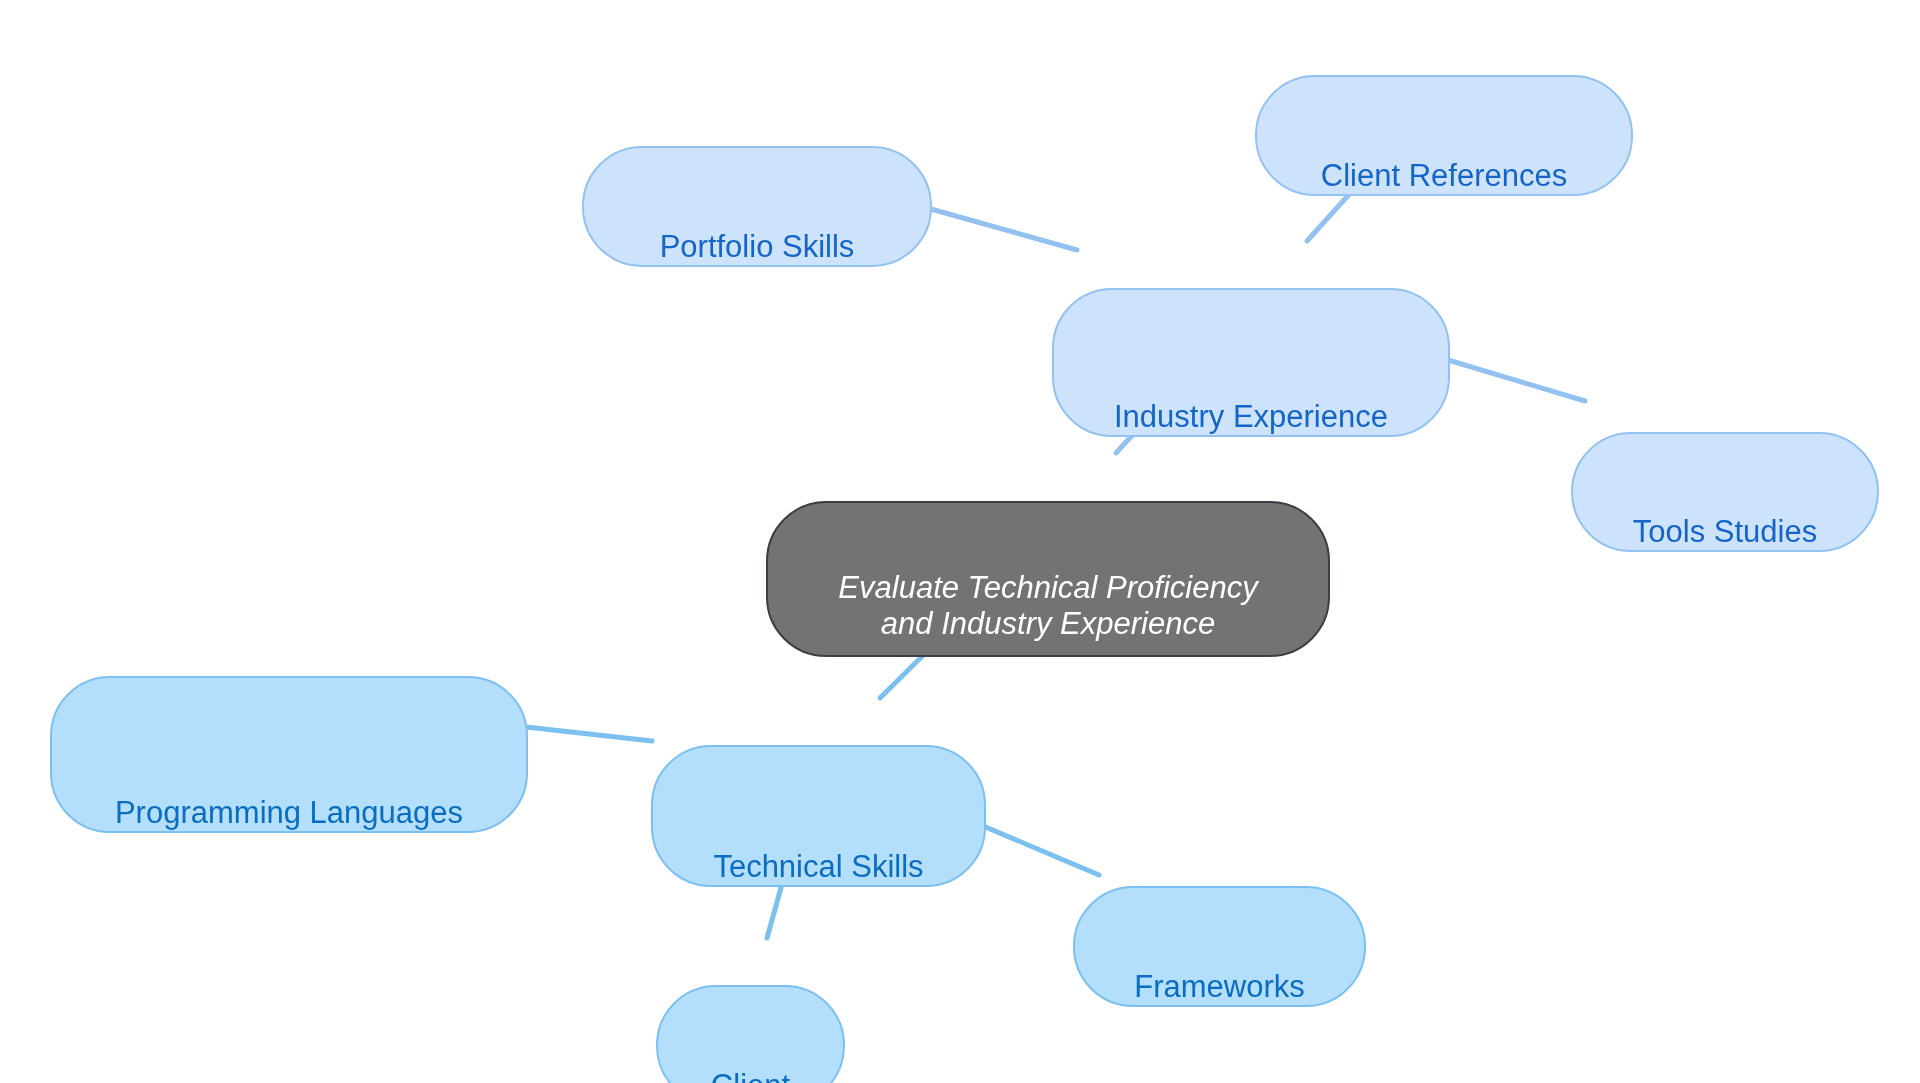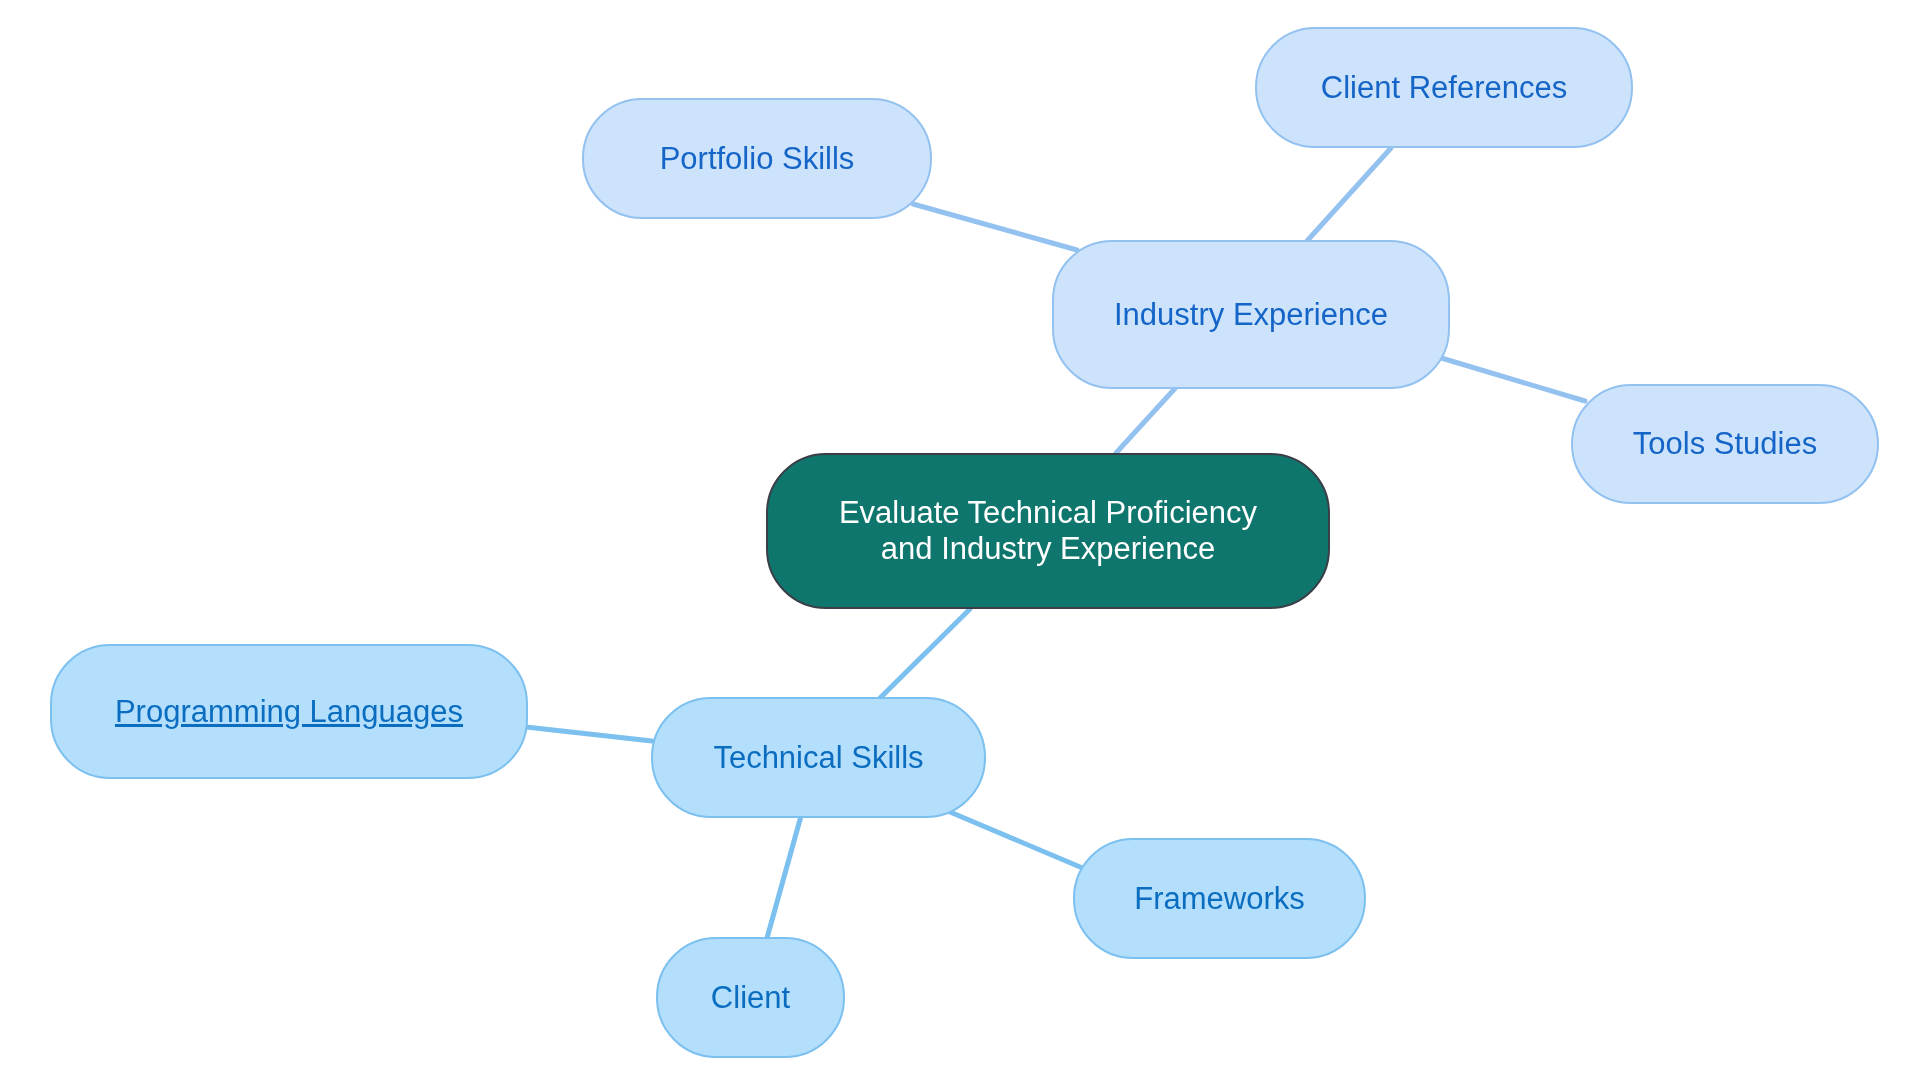--- a/index.html
+++ b/index.html
@@ -16,36 +16,38 @@
     }
     #edges {
       position: absolute;
       left: 0; top: 0;
       width: 1920px; height: 1083px;
     }
     .node {
       position: absolute;
       box-sizing: border-box;
       display: flex;
-      align-items: center;
+      align-items: flex-end;
       justify-content: center;
       text-align: center;
       border-radius: 60px;
       font-size: 31px;
       line-height: 36px;
       cursor: pointer;
+      margin-top: 48px;
     }
     .node.root {
-      background: #0f766e;
+      background: #737373;
       border: 2px solid #3a3f47;
       color: #ffffff;
       border-radius: 60px;
       font-size: 31px;
       line-height: 36px;
-      padding: 0 40px;
+      padding: 13px 40px;
+      font-style: italic;
     }
     .node.branch-a {
       background: #cce3fb;
       border: 2px solid #93c1f0;
       color: #1565c8;
     }
     .node.branch-b {
       background: #b3defc;
       border: 2px solid #7cc0f0;
       color: #0a6dbf;
@@ -81,24 +83,24 @@
 <div class="node branch-a" style="left:582px; top:98px; width:350px; height:121px;">
   <span>Portfolio Skills</span>
 </div>
 <div class="node branch-a" style="left:1255px; top:27px; width:378px; height:121px;">
   <span>Client References</span>
 </div>
 <div class="node branch-a" style="left:1571px; top:384px; width:308px; height:120px;">
   <span>Tools Studies</span>
 </div>
 
-<div class="node branch-b" style="left:651px; top:697px; width:335px; height:121px;">
+<div class="node branch-b" style="left:651px; top:697px; width:335px; height:142px;">
   <span>Technical Skills</span>
 </div>
-<div class="node branch-b" style="left:50px; top:644px; width:478px; height:135px;text-decoration:underline;">
+<div class="node branch-b" style="left:50px; top:628px; width:478px; height:157px;">
   <span>Programming Languages</span>
 </div>
 <div class="node branch-b" style="left:656px; top:937px; width:189px; height:121px;">
   <span>Client</span>
 </div>
 <div class="node branch-b" style="left:1073px; top:838px; width:293px; height:121px;">
   <span>Frameworks</span>
 </div>
 
 </body></html>

